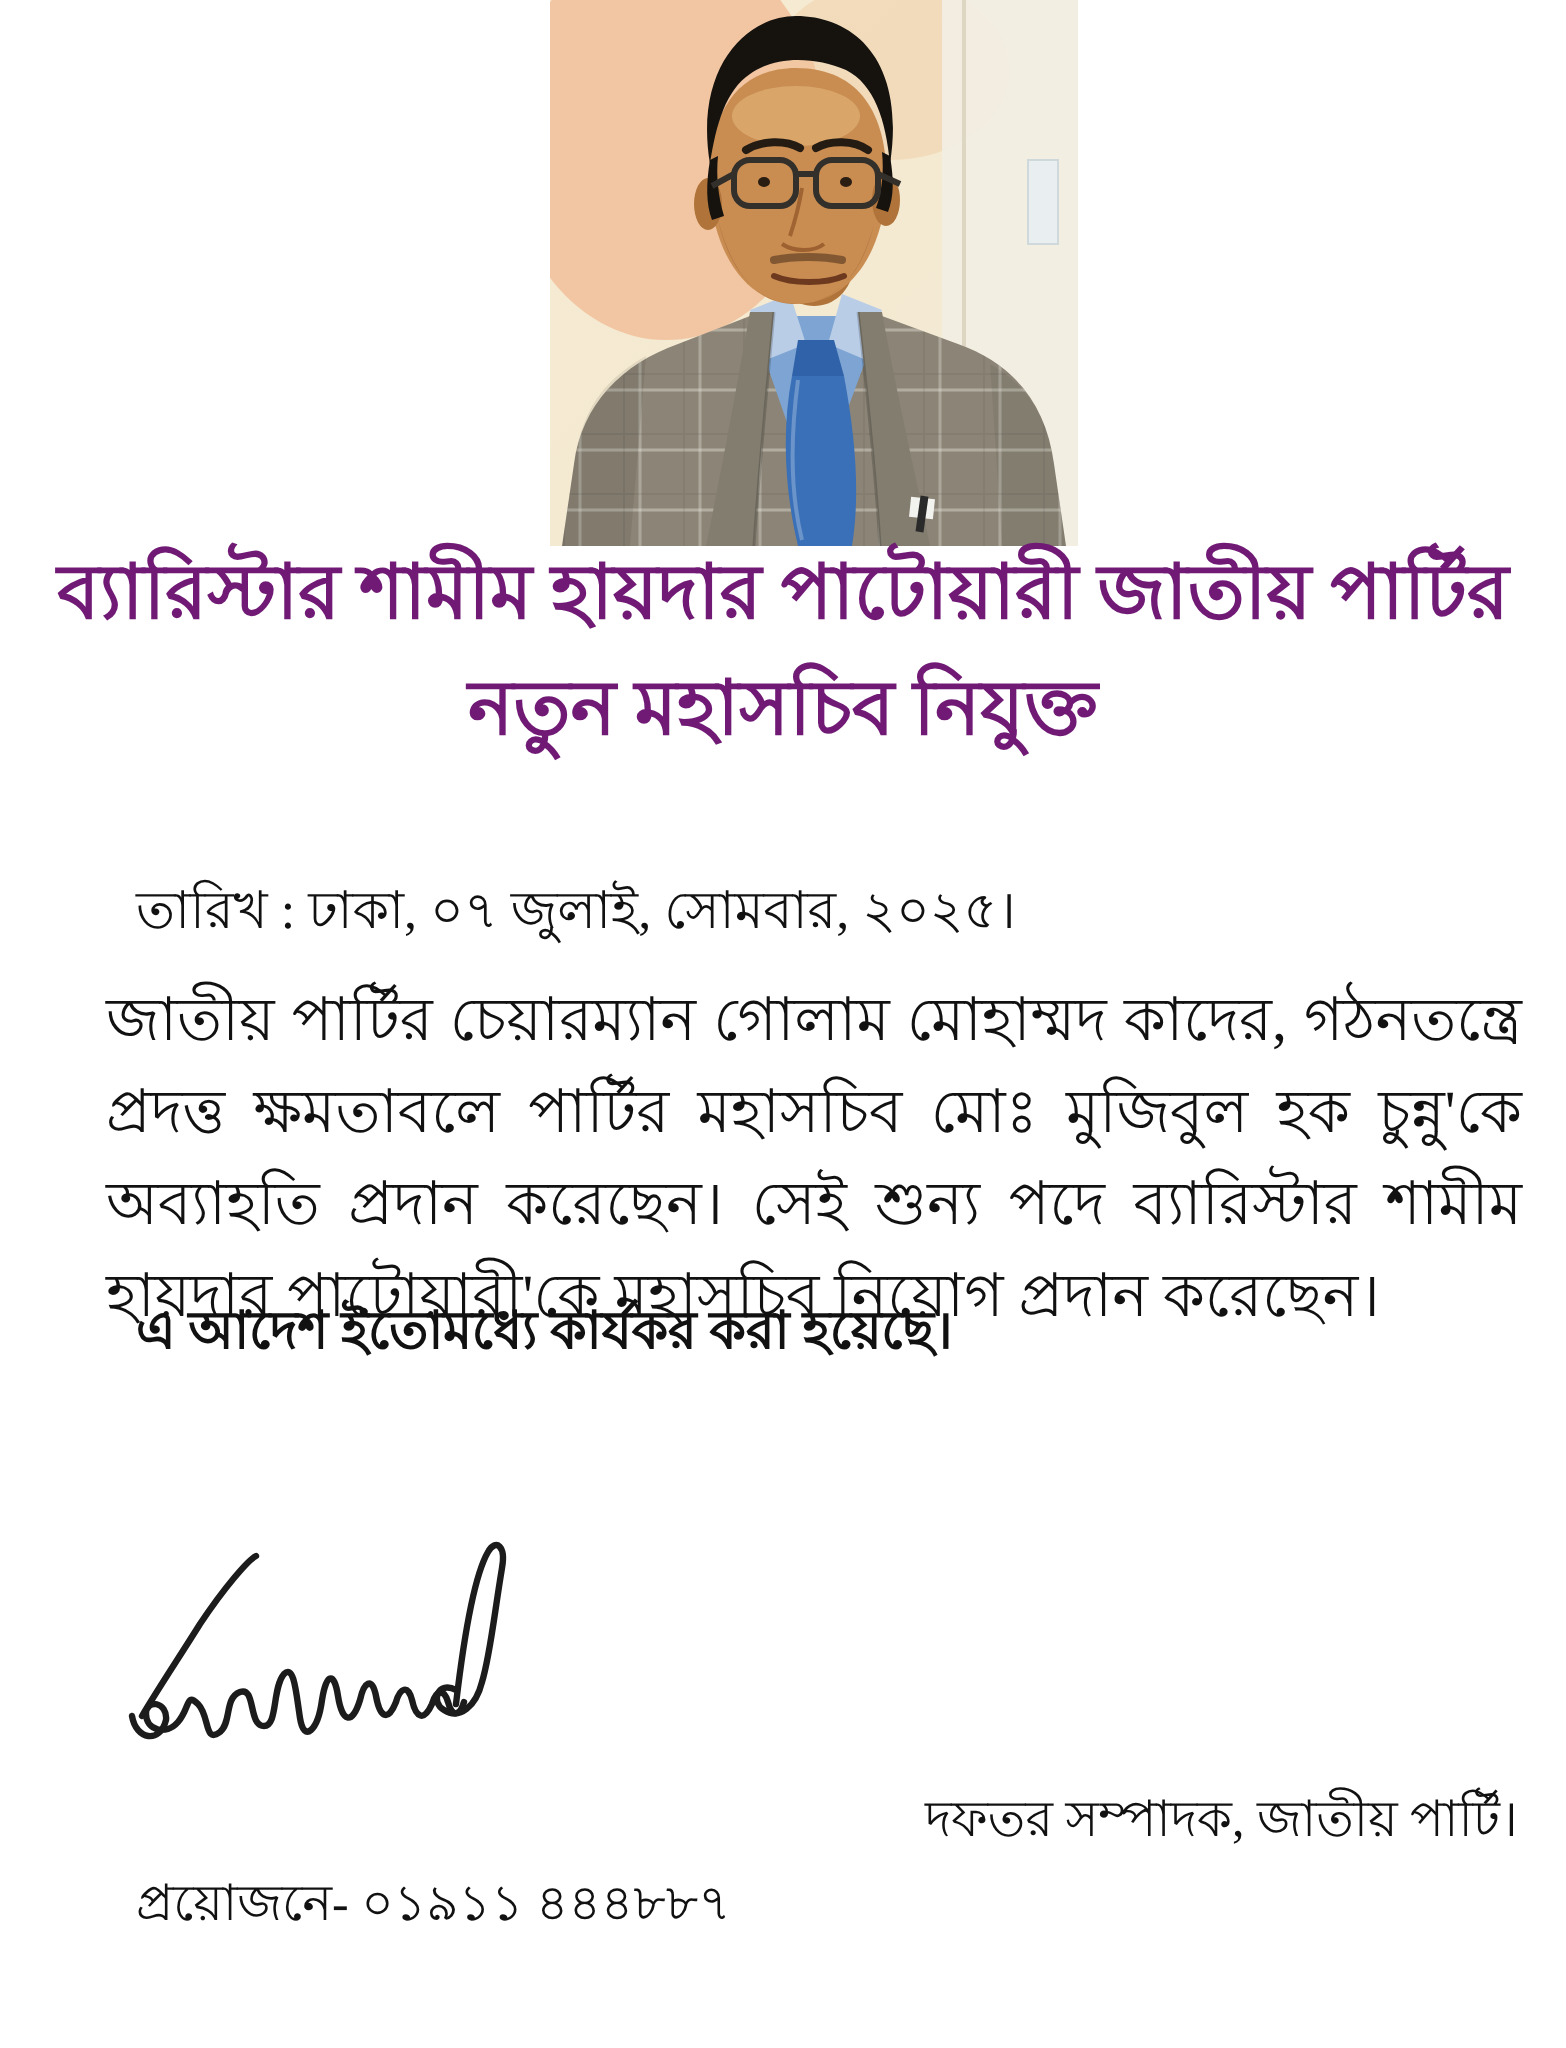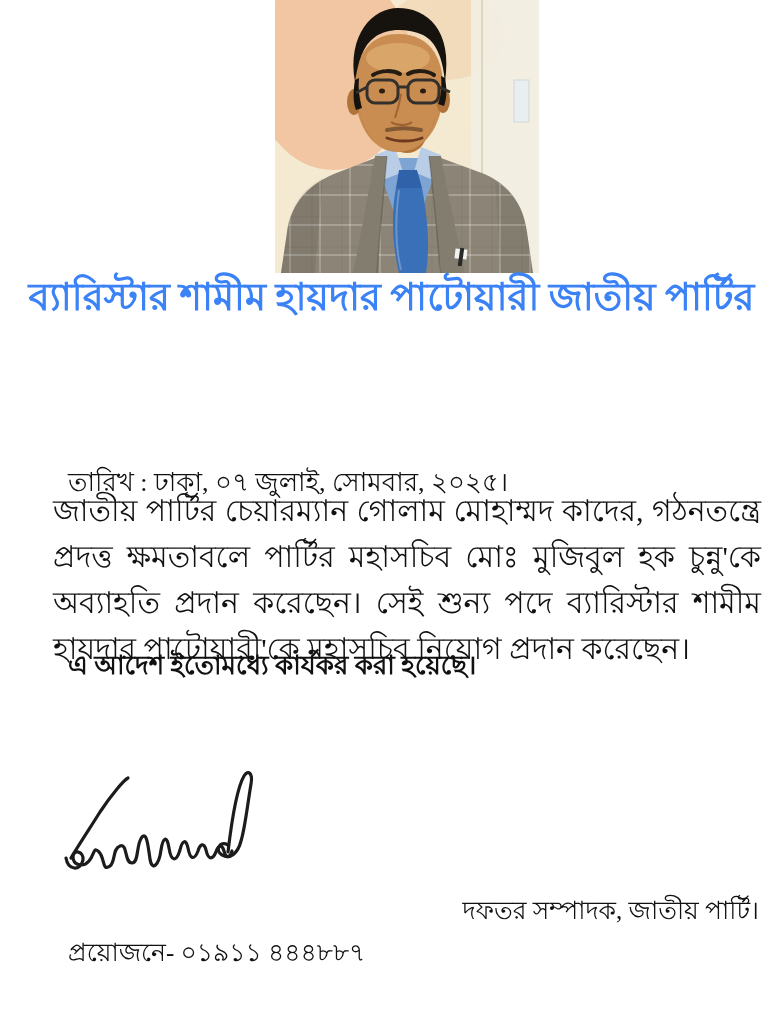--- a/index.html
+++ b/index.html
@@ -13,25 +13,25 @@
   }
   .photo{
     position:absolute;left:275px;top:0;width:264px;height:273px;
     overflow:hidden;
   }
   .photo svg{display:block;width:100%;height:100%;}
   .headline{
     position:absolute;top:268px;left:15px;right:15px;
     margin:0;text-align:center;
     font-size:38px;font-weight:700;line-height:58px;
-    color:#3b82f6;
+    color:#701a75;
   }
   .date-line{
     position:absolute;top:436px;left:68px;right:24px;
-    font-size:26px;line-height:40px;margin-top:27px;
+    font-size:26px;line-height:40px;
   }
   .body-par{
     position:absolute;top:488px;left:53px;right:22px;
     font-size:30px;line-height:46px;
     text-align:justify;
   }
   .status-line{
     position:absolute;top:646px;left:68px;right:24px;
     font-size:26px;line-height:40px;font-weight:bold;
   }
@@ -130,20 +130,21 @@
 
       <path d="M126,94 C124,106 122,112 120,118" stroke="rgba(120,60,20,0.5)" stroke-width="2" fill="none"></path>
       <path d="M116,122 C122,126 132,126 137,122" stroke="rgba(120,60,20,0.55)" stroke-width="2" fill="none"></path>
       <path d="M112,130 C122,128 136,128 146,130" stroke="rgba(60,35,18,0.5)" stroke-width="4" fill="none" stroke-linecap="round"></path>
       <path d="M112,138 C121,142 138,142 147,138" stroke="#6e3a1f" stroke-width="3" fill="none" stroke-linecap="round"></path>
     </svg>
   </div>
 
   <h1 class="headline">
     <span>ব্যারিস্টার শামীম হায়দার পাটোয়ারী জাতীয় পার্টির</span><br>
+    <span>নতুন মহাসচিব নিযুক্ত</span>
   </h1>
 
   <div class="date-line">তারিখ : ঢাকা, ০৭ জুলাই, সোমবার, ২০২৫।</div>
 
   <div class="body-par">জাতীয় পার্টির চেয়ারম্যান গোলাম মোহাম্মদ কাদের, গঠনতন্ত্রে প্রদত্ত ক্ষমতাবলে পার্টির মহাসচিব মোঃ মুজিবুল হক চুন্নু'কে অব্যাহতি প্রদান করেছেন। সেই শুন্য পদে ব্যারিস্টার শামীম হায়দার পাটোয়ারী'কে মহাসচিব নিয়োগ প্রদান করেছেন।</div>
 
   <div class="status-line">এ আদেশ ইতোমধ্যে কার্যকর করা হয়েছে।</div>
 
 
   <div class="signature">

